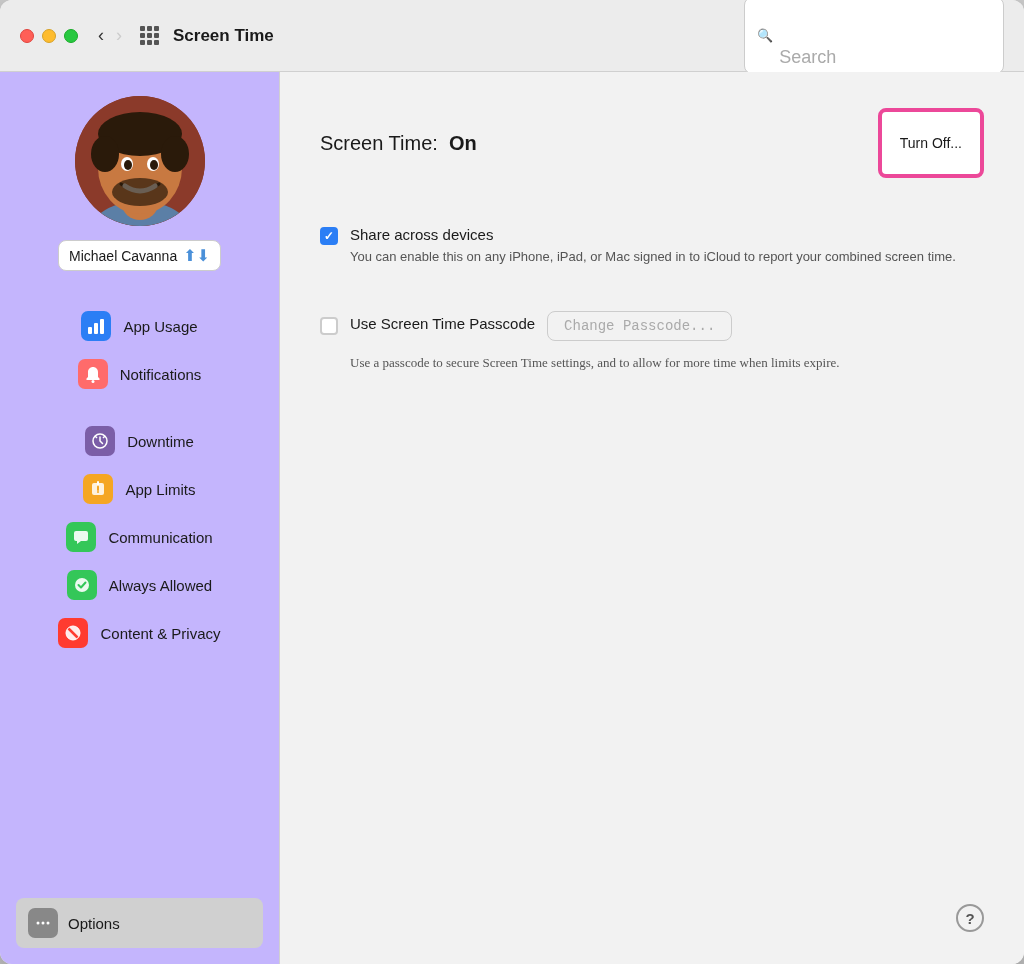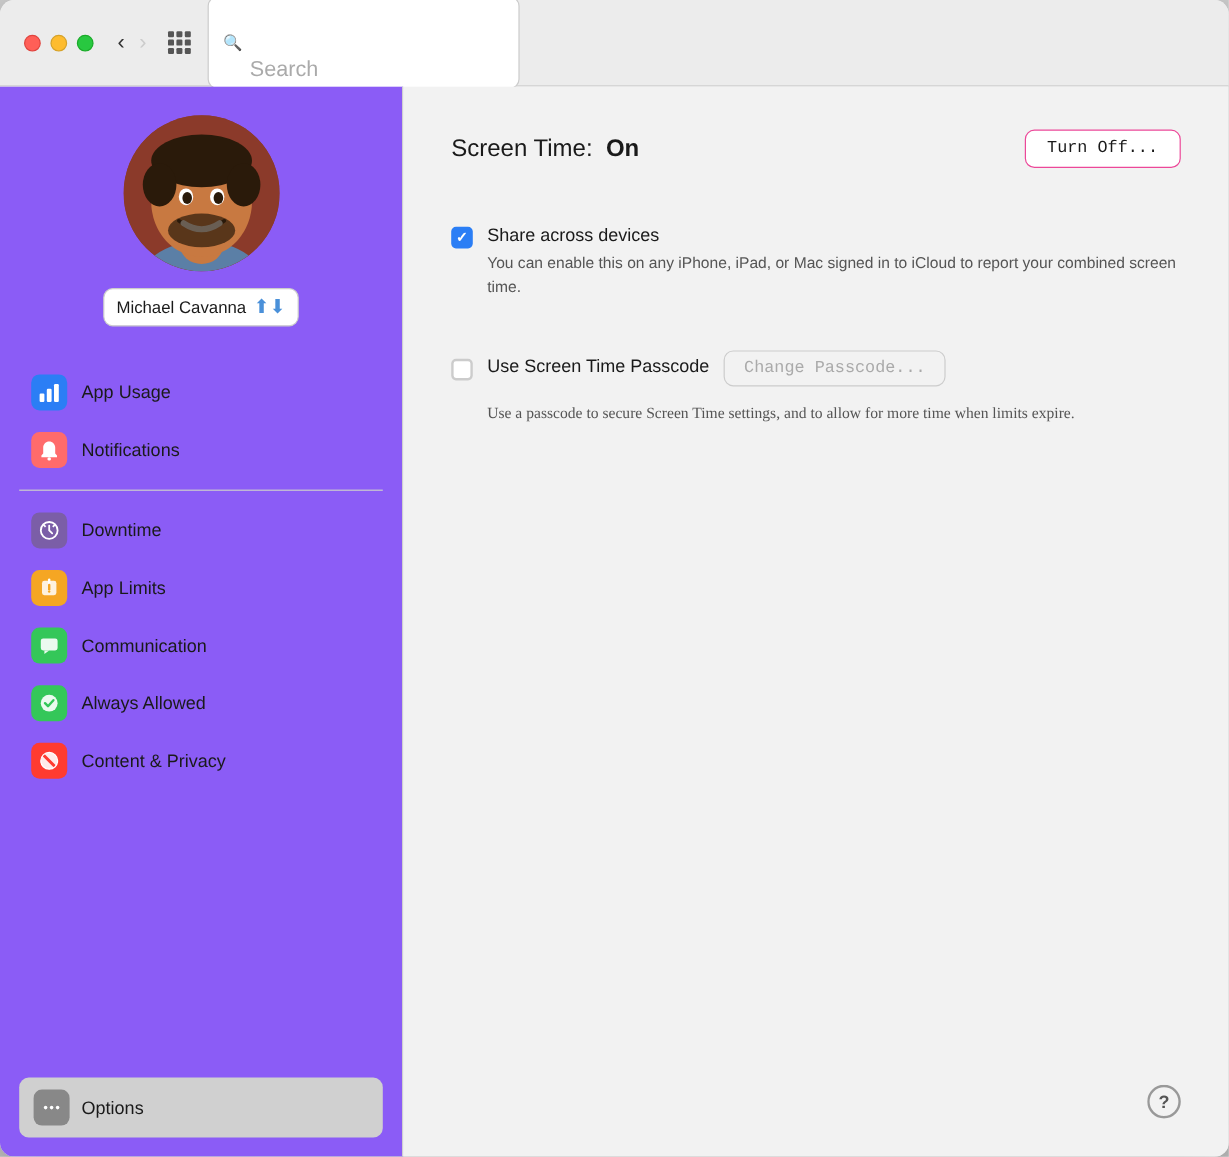--- a/index.html
+++ b/index.html
@@ -124,22 +124,22 @@
 
     
     .main-content {
       display: flex;
       flex: 1;
       overflow: hidden;
     }
 
     
     .sidebar {
-      width: 336px;
-      background: #8b5cf6;
+      width: 280px;
+      background: #c4b5fd;
       padding: 24px 16px 16px;
       display: flex;
       flex-direction: column;
       flex-shrink: 0;
       border-right: 1px solid #d0d0d0;
     }
 
     .avatar-section {
       display: flex;
       flex-direction: column;
@@ -182,20 +182,21 @@
       color: #4a90d9;
       font-size: 16px;
     }
 
     .sidebar-nav {
       flex: 1;
       display: flex;
       flex-direction: column;
       gap: 2px;
       margin-top: 8px;
+      align-items: center;
     }
 
     .sidebar-item {
       display: flex;
       align-items: center;
       gap: 12px;
       padding: 8px 10px;
       border-radius: 8px;
       cursor: pointer;
       font-size: 15px;
@@ -278,27 +279,27 @@
       font-size: 20px;
       color: #1a1a1a;
     }
 
     .screen-time-status strong {
       font-weight: 600;
     }
 
     .turn-off-btn {
       background: white;
-      border: 1px solid #ec4899;
+      border: 4px solid #ec4899;
       border-radius: 8px;
-      padding: 7px 18px;
+      padding: 23px 18px;
       font-size: 14px;
       color: #1a1a1a;
       cursor: pointer;
-      font-family: Liberation Mono, monospace;
+      font-family: Liberation Sans, sans-serif;
     }
 
     .option-row {
       display: flex;
       align-items: flex-start;
       gap: 12px;
       margin-bottom: 16px;
     }
 
     .checkbox {
@@ -409,20 +410,21 @@
         <div class="grid-dot"></div>
         <div class="grid-dot"></div>
       <div class="grid-dot"></div>
         <div class="grid-dot"></div>
         <div class="grid-dot"></div>
       <div class="grid-dot"></div>
         <div class="grid-dot"></div>
         <div class="grid-dot"></div>
     </div>
 
+    <span class="title-text">Screen Time</span>
 
     <div class="search-bar">
       <span class="search-icon-svg">🔍</span>
       <input class="search-input" type="text" placeholder="Search" style="">
     </div>
   </div>
 
   <div class="main-content">
 
     <div class="sidebar">

